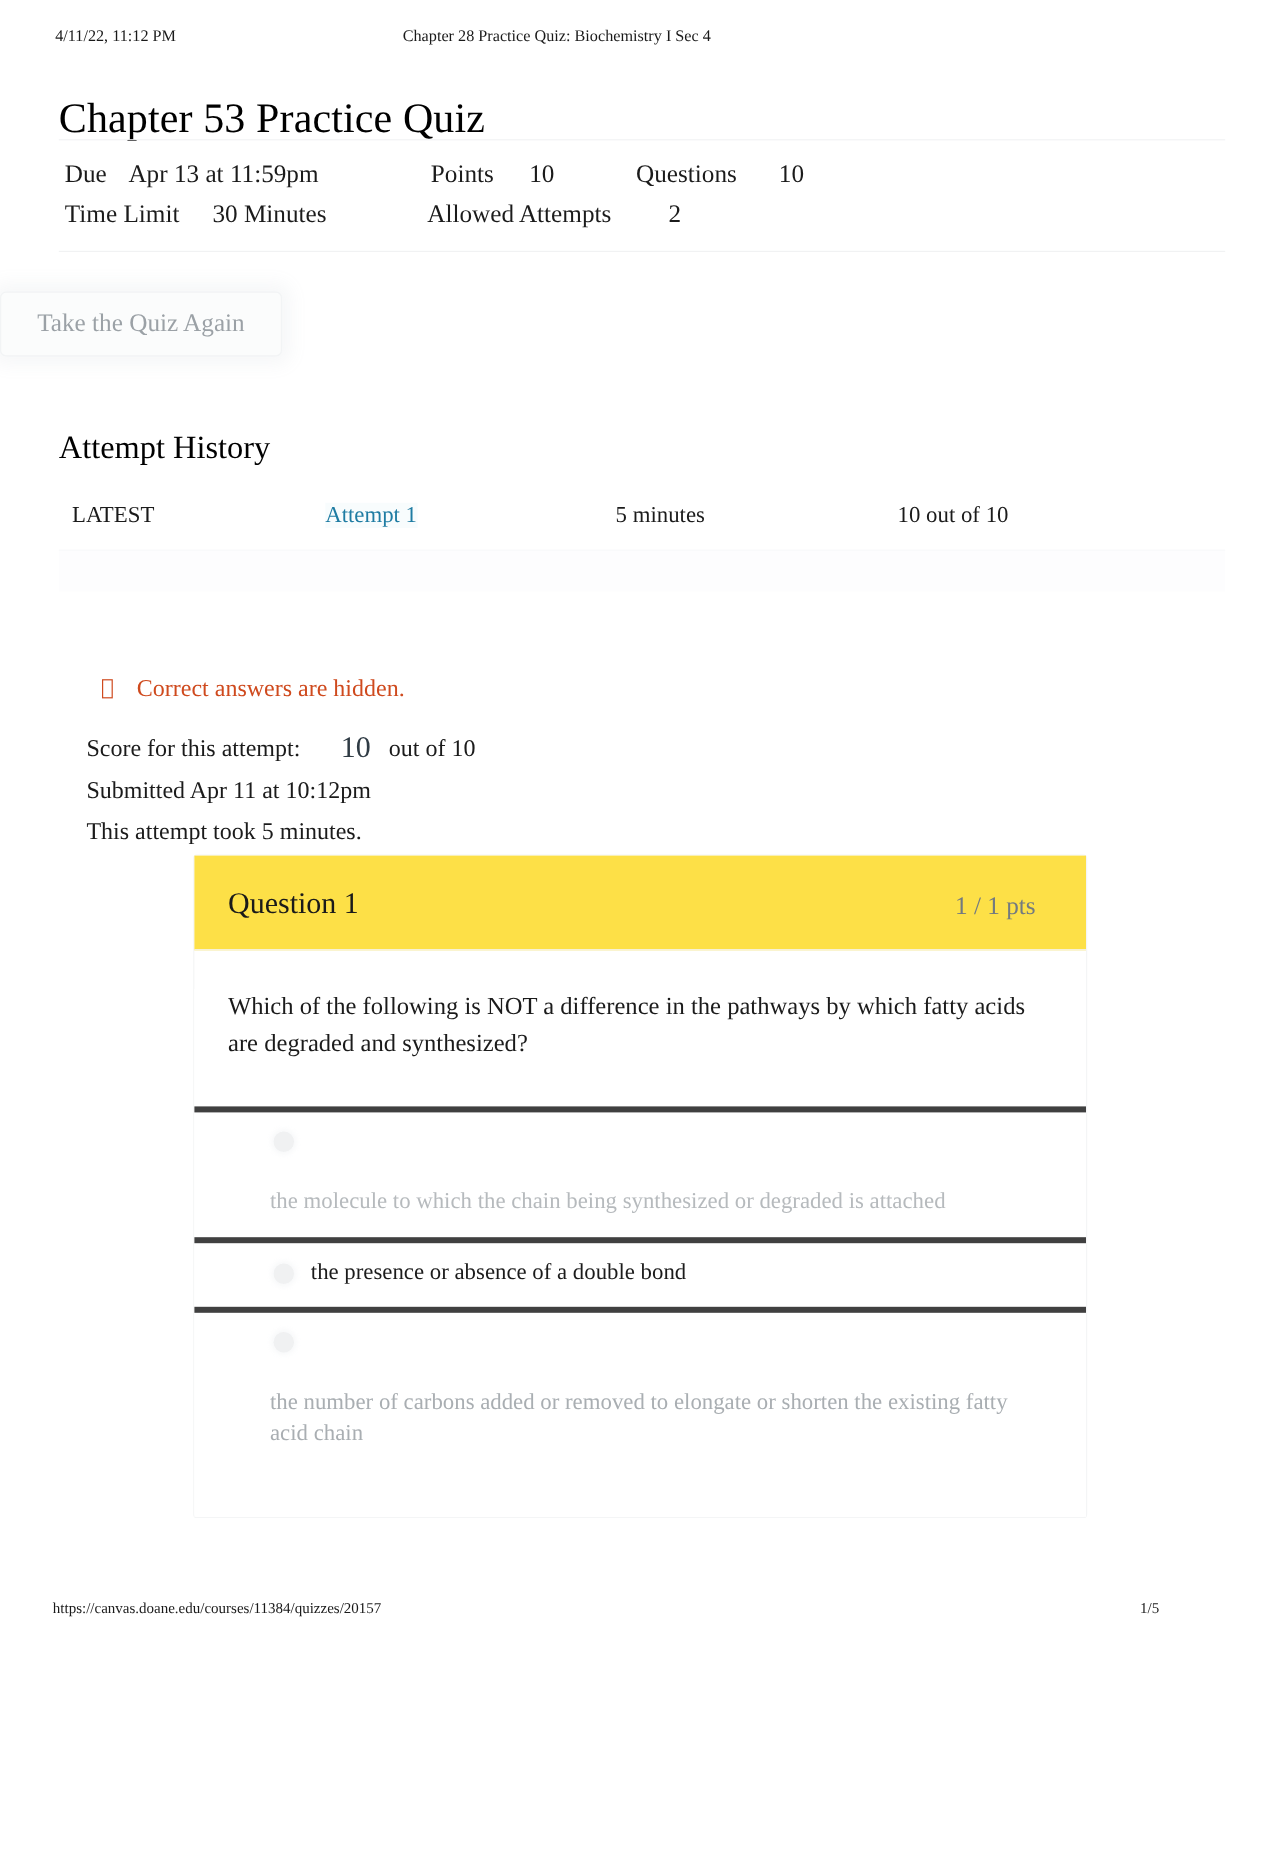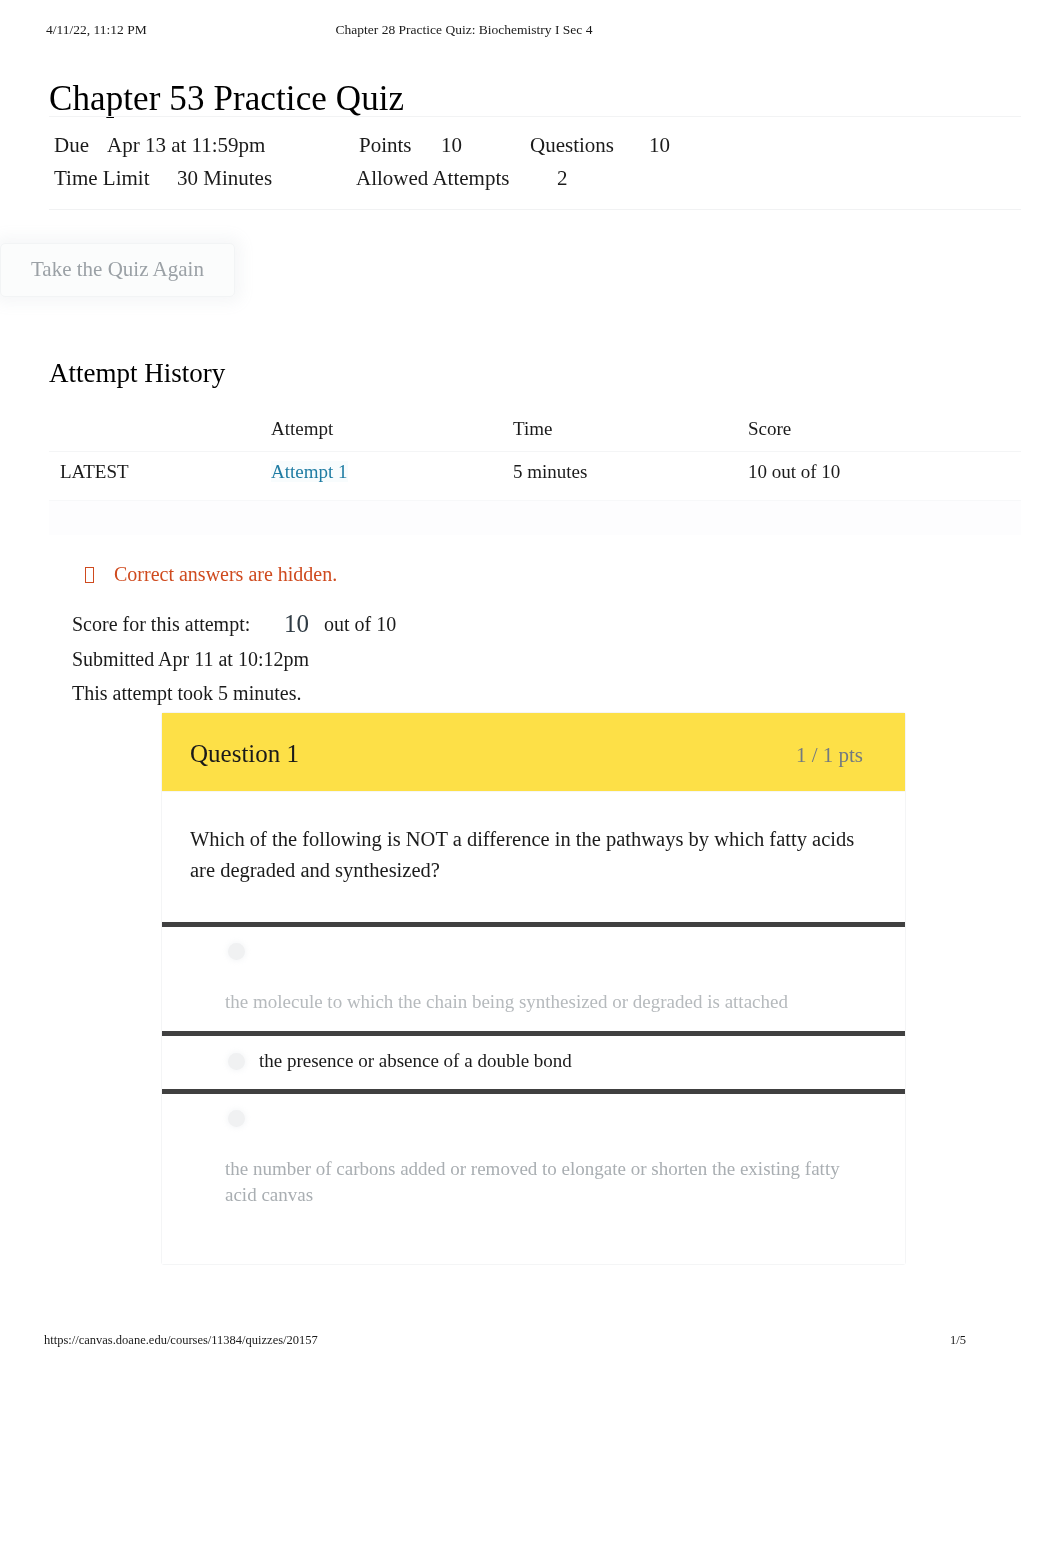--- a/index.html
+++ b/index.html
@@ -358,26 +358,20 @@
   </div>
 </div>
 
 <div class="take-again-wrap">
   <span class="take-again-btn">Take the Quiz Again</span>
 </div>
 
 <h2 class="attempt-history-title">Attempt History</h2>
 
 <div class="attempt-table">
-  <div class="at-head">
-    <span class="at-cell col-latest"></span>
-    <span class="at-cell col-attempt">Attempt</span>
-    <span class="at-cell col-time">Time</span>
-    <span class="at-cell col-score">Score</span>
-  </div>
   <div class="at-body">
     <span class="at-cell col-latest">LATEST</span>
     <span class="at-cell col-attempt"><a class="attempt-link" href="#">Attempt 1</a></span>
     <span class="at-cell col-time">5 minutes</span>
     <span class="at-cell col-score">10 out of 10</span>
   </div>
   <div class="at-after"></div>
 </div>
 
 <div class="hidden-notice">
@@ -410,21 +404,21 @@
         <div class="answer-text ans-dim">the molecule to which the chain being synthesized or degraded is attached</div>
       </div>
 
       <div class="answer-row answer-inline">
         <span class="radio-ph"></span>
         <span class="answer-text ans-dark">the presence or absence of a double bond</span>
       </div>
 
       <div class="answer-row answer-stacked">
         <span class="radio-ph"></span>
-        <div class="answer-text ans-dimmer">the number of carbons added or removed to elongate or shorten the existing fatty acid canvas</div>
+        <div class="answer-text ans-dimmer">the number of carbons added or removed to elongate or shorten the existing fatty acid chain</div>
       </div>
 
     </div>
     <div class="q-body-pad"></div>
   </div>
 </div>
 
 <div class="print-footer">
   <span class="pf-left">https://canvas.doane.edu/courses/11384/quizzes/20157</span>
   <span class="pf-right">1/5</span>

